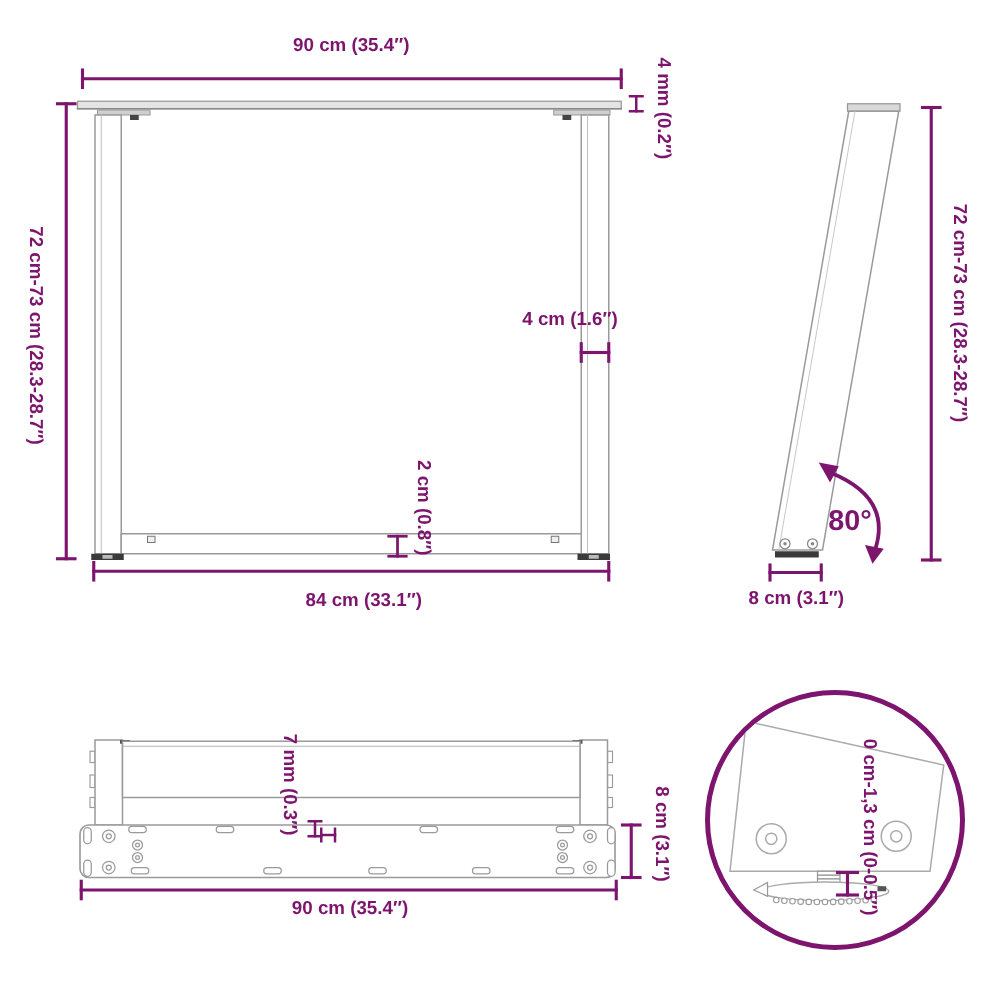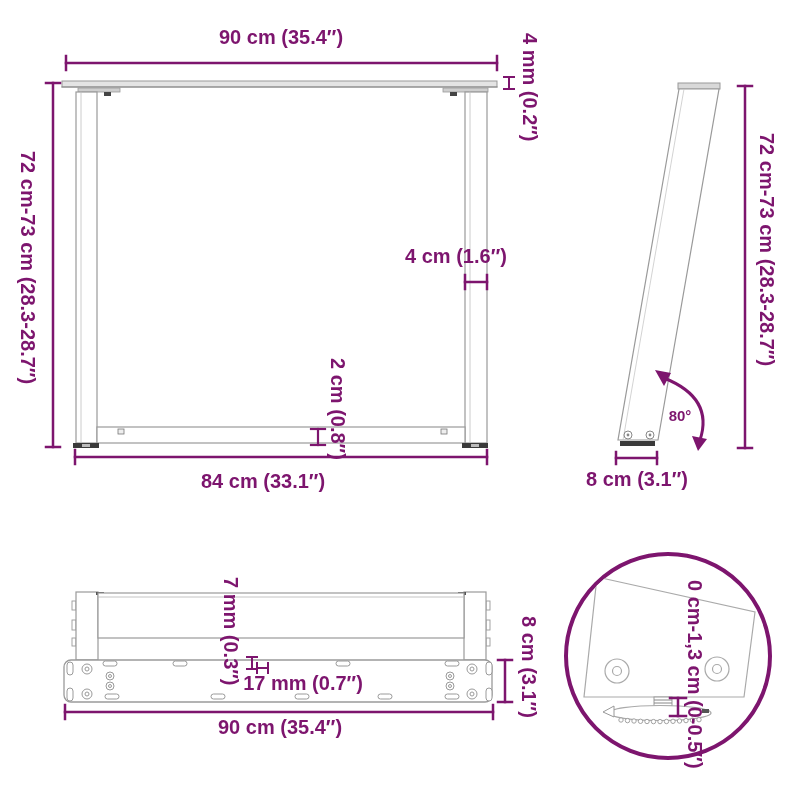--- a/index.html
+++ b/index.html
@@ -1,19 +1,19 @@
 <!DOCTYPE html>
 <html><head>
 <meta charset="utf-8">
 <style>
   html,body{margin:0;padding:0;background:#fff;}
   #stage{position:relative;width:800px;height:800px;background:#ffffff;overflow:hidden;
          font-family:"Liberation Sans","DejaVu Sans",sans-serif;}
   #lineart{position:absolute;left:0;top:0;}
-  .dim-label{position:absolute;color:#7D156E;font-weight:bold;font-size:20px;
+  .dim-label{position:absolute;color:#7D156E;font-weight:bold;font-size:15px;
              text-align:center;line-height:24px;white-space:nowrap;}
   .dim-label.v{writing-mode:vertical-rl;width:26px;line-height:26px;}
 </style>
 </head>
 <body>
 
 <div id="stage">
 
 <svg id="lineart" width="800" height="800" viewBox="0 0 800 800">
   <defs>
@@ -242,31 +242,30 @@
 <div class="dim-label" style="left:131px;top:25px;width:300px;">90 cm (35.4″)</div>
 
 <div class="dim-label v" style="left:517px;top:20px;height:134px;">4 mm (0.2″)</div>
 
 <div class="dim-label v" style="left:15px;top:148px;height:240px;">72 cm-73 cm (28.3-28.7″)</div>
 
 <div class="dim-label" style="left:356px;top:244px;width:200px;">4 cm (1.6″)</div>
 
 <div class="dim-label v" style="left:325px;top:358px;height:96px;">2 cm (0.8″)</div>
 
-<div class="dim-label" style="left:113px;top:469px;width:300px;">84 cm (33.1″)</div>
+<div class="dim-label" style="left:141px;top:469px;width:300px;">84 cm (33.1″)</div>
 
 <div class="dim-label v" style="left:754px;top:130px;height:240px;">72 cm-73 cm (28.3-28.7″)</div>
 
-<div class="dim-label" style="left:650px;top:404px;width:60px;font-size:15px;">80°</div>
+<div class="dim-label" style="left:650px;top:404px;width:60px;font-size:23px;">80°</div>
 
 <div class="dim-label" style="left:557px;top:467px;width:160px;">8 cm (3.1″)</div>
 
 <div class="dim-label v" style="left:218px;top:577px;height:102px;">7 mm (0.3″)</div>
 
-<div class="dim-label" style="left:203px;top:671px;width:200px;">17 mm (0.7″)</div>
 
 <div class="dim-label v" style="left:516px;top:616px;height:102px;">8 cm (3.1″)</div>
 
 <div class="dim-label" style="left:130px;top:715px;width:300px;">90 cm (35.4″)</div>
 
 <div class="dim-label v" style="left:682px;top:580px;height:164px;">0 cm-1,3 cm (0-0.5″)</div>
 
 </div>
 
 </body></html>

